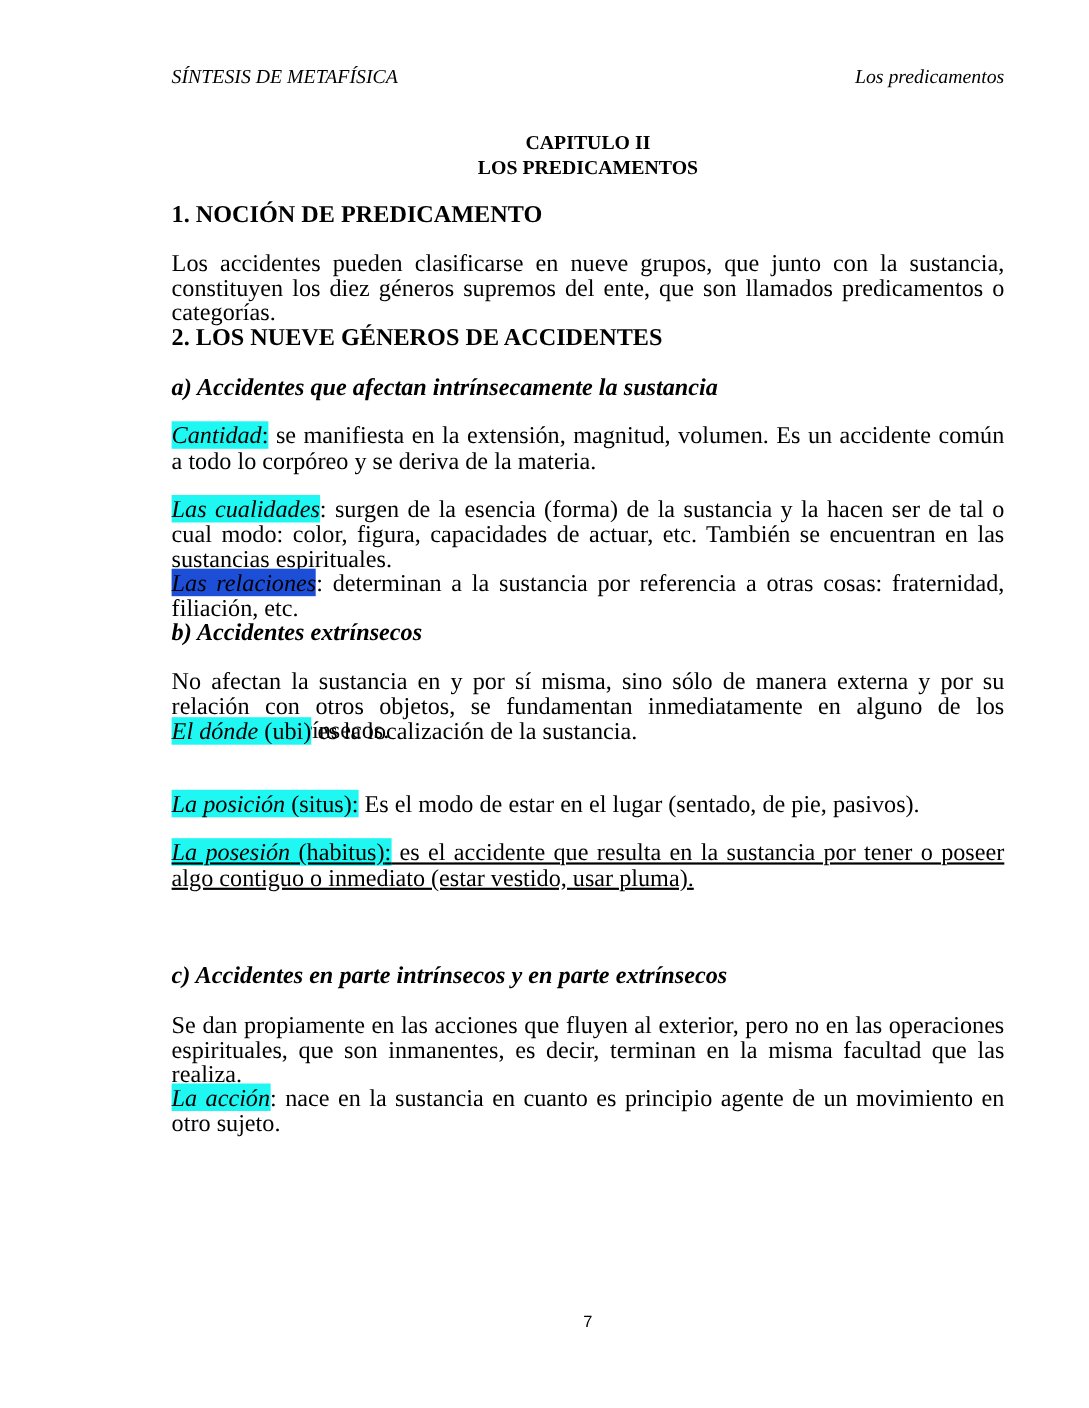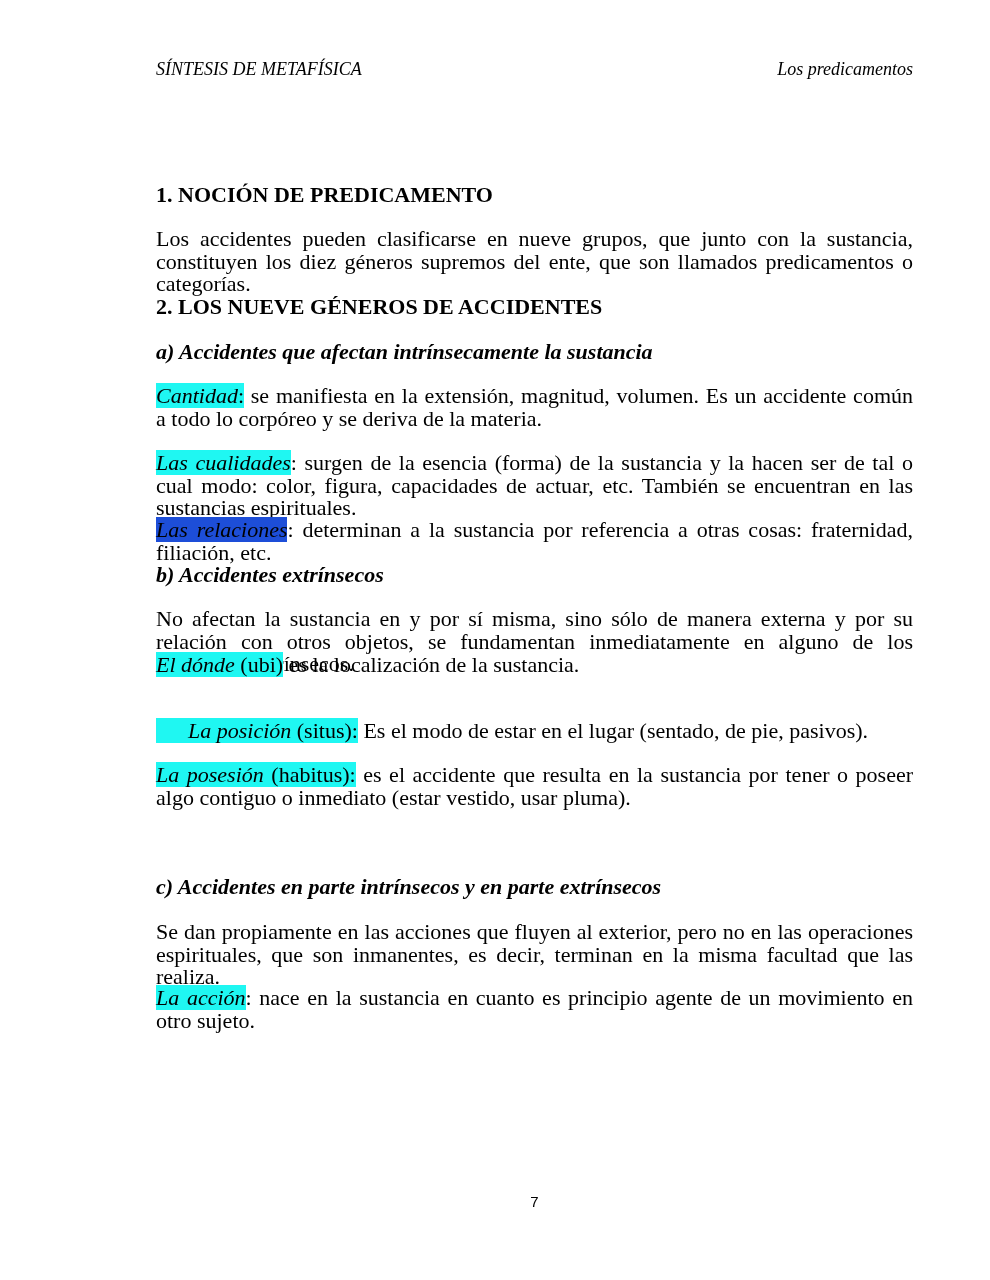--- a/index.html
+++ b/index.html
@@ -80,20 +80,24 @@
 </head>
 <body>
 
 <div class="page">
 
   <div class="running-header">
     <span>SÍNTESIS DE METAFÍSICA</span>
     <span>Los predicamentos</span>
   </div>
 
+  <div class="chapter">
+    <div>CAPITULO II</div>
+    <div>LOS PREDICAMENTOS</div>
+  </div>
 
   <div class="block heading" style="top:184px;">1. NOCIÓN DE PREDICAMENTO</div>
 
   <div class="block" style="top:228px;">Los accidentes pueden clasificarse en nueve grupos, que junto con la sustancia, constituyen los diez géneros supremos del ente, que son llamados predicamentos o categorías.</div>
 
   <div class="block heading" style="top:296px;">2. LOS NUEVE GÉNEROS DE ACCIDENTES</div>
 
   <div class="block subheading" style="top:341px;">a) Accidentes que afectan intrínsecamente la sustancia</div>
 
   <div class="block" style="top:385px;">
@@ -110,24 +114,24 @@
 
   <div class="block subheading" style="top:564px;">b) Accidentes extrínsecos</div>
 
   <div class="block" style="top:608px;">No afectan la sustancia en y por sí misma, sino sólo de manera externa y por su relación con otros objetos, se fundamentan inmediatamente en alguno de los accidentes intrínsecos.</div>
 
   <div class="block" style="top:654px;">
     <span class="hl" style="background: rgb(31, 247, 242);"><span class="term">El dónde</span><span> (ubi)</span></span><span> es la localización de la sustancia.</span>
   </div>
 
   <div class="block" style="top:720px;">
-    <span class="hl" style="background: rgb(31, 247, 242); padding-left: 32px;"><span class="term">La posición</span><span> (situs)</span><span>:</span></span><span> Es el modo de estar en el lugar (sentado, de pie, pasivos).</span>
+    <span class="hl" style="background: rgb(31, 247, 242);"><span class="term">La posición</span><span> (situs)</span><span>:</span></span><span> Es el modo de estar en el lugar (sentado, de pie, pasivos).</span>
   </div>
 
-  <div class="block" style="top:764px;">
+  <div class="block" style="top:764px;text-decoration:underline;">
     <span class="hl" style="background: rgb(31, 247, 242);"><span class="term">La posesión</span><span> (habitus)</span><span>:</span></span><span> es el accidente que resulta en la sustancia por tener o poseer algo contiguo o inmediato (estar vestido, usar pluma).</span>
   </div>
 
 
   <div class="block subheading" style="top:876px;">c) Accidentes en parte intrínsecos y en parte extrínsecos</div>
 
   <div class="block" style="top:921px;">Se dan propiamente en las acciones que fluyen al exterior, pero no en las operaciones espirituales, que son inmanentes, es decir, terminan en la misma facultad que las realiza.</div>
 
   <div class="block" style="top:987px;">
     <span class="hl" style="background: rgb(31, 247, 242);"><span class="term">La acción</span></span><span>: nace en la sustancia en cuanto es principio agente de un movimiento en otro sujeto.</span>

